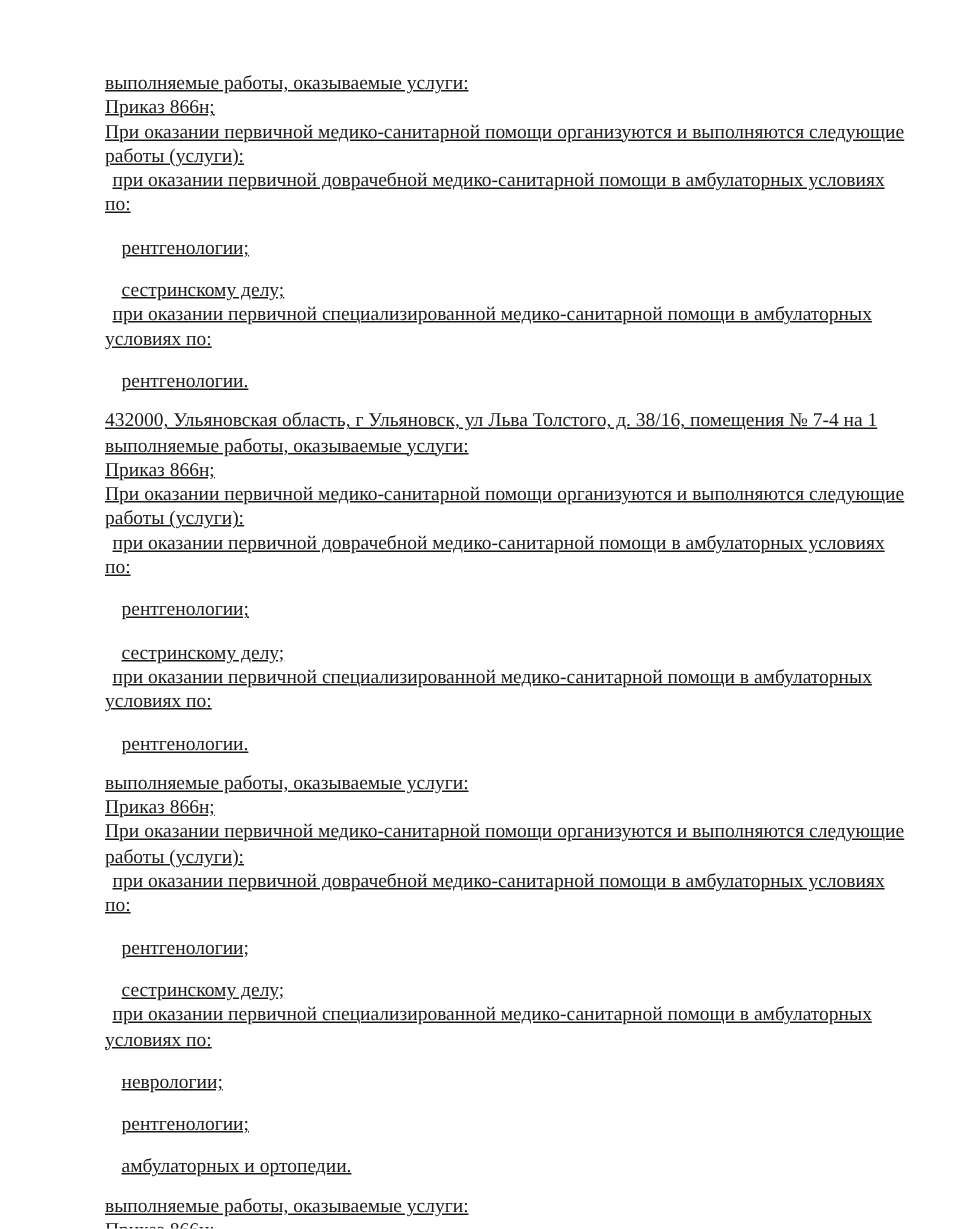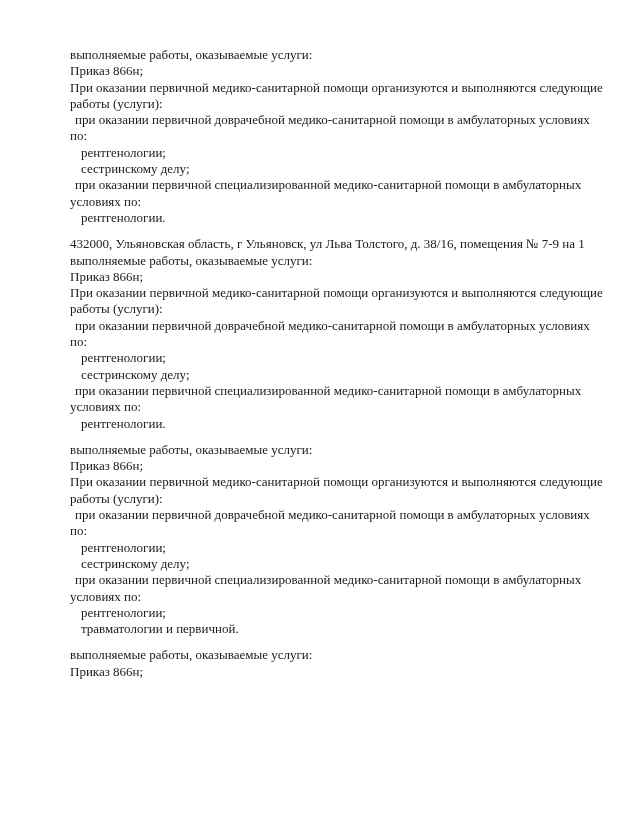--- a/index.html
+++ b/index.html
@@ -22,42 +22,42 @@
     font-family: "Liberation Serif", "DejaVu Serif", serif;
   }
   .line {
     font-size: 13px;
     line-height: 16.3px;
     white-space: pre;
     letter-spacing: 0;
   }
   .ind0 { padding-left: 0; }
   .ind1 { padding-left: 5px; }
-  .ind2 { padding-left: 11px; }
+  .ind2 { padding-left: 11px; margin-top: 12px; }
   .section + .section { margin-top: 10px; }
 </style>
 </head>
 <body>
 
-<div class="page" style="background: rgb(255, 255, 255); color: rgb(26, 26, 26);">
+<div class="page" style="background: rgb(255, 255, 255); color: rgb(26, 26, 26); text-decoration: underline;">
     <div class="section">
       <div class="line ind0">выполняемые работы, оказываемые услуги:</div>
       <div class="line ind0">Приказ 866н;</div>
       <div class="line ind0">При оказании первичной медико-санитарной помощи организуются и выполняются следующие</div>
       <div class="line ind0">работы (услуги):</div>
       <div class="line ind1">при оказании первичной доврачебной медико-санитарной помощи в амбулаторных условиях</div>
       <div class="line ind0">по:</div>
       <div class="line ind2">рентгенологии;</div>
       <div class="line ind2">сестринскому делу;</div>
       <div class="line ind1">при оказании первичной специализированной медико-санитарной помощи в амбулаторных</div>
       <div class="line ind0">условиях по:</div>
       <div class="line ind2">рентгенологии.</div>
     </div>
     <div class="section">
-      <div class="line ind0">432000, Ульяновская область, г Ульяновск, ул Льва Толстого, д. 38/16, помещения № 7-9 на 1</div>
+      <div class="line ind0">432000, Ульяновская область, г Ульяновск, ул Льва Толстого, д. 38/16, помещения № 7-4 на 1</div>
       <div class="line ind0">выполняемые работы, оказываемые услуги:</div>
       <div class="line ind0">Приказ 866н;</div>
       <div class="line ind0">При оказании первичной медико-санитарной помощи организуются и выполняются следующие</div>
       <div class="line ind0">работы (услуги):</div>
       <div class="line ind1">при оказании первичной доврачебной медико-санитарной помощи в амбулаторных условиях</div>
       <div class="line ind0">по:</div>
       <div class="line ind2">рентгенологии;</div>
       <div class="line ind2">сестринскому делу;</div>
       <div class="line ind1">при оказании первичной специализированной медико-санитарной помощи в амбулаторных</div>
       <div class="line ind0">условиях по:</div>
@@ -67,20 +67,21 @@
       <div class="line ind0">выполняемые работы, оказываемые услуги:</div>
       <div class="line ind0">Приказ 866н;</div>
       <div class="line ind0">При оказании первичной медико-санитарной помощи организуются и выполняются следующие</div>
       <div class="line ind0">работы (услуги):</div>
       <div class="line ind1">при оказании первичной доврачебной медико-санитарной помощи в амбулаторных условиях</div>
       <div class="line ind0">по:</div>
       <div class="line ind2">рентгенологии;</div>
       <div class="line ind2">сестринскому делу;</div>
       <div class="line ind1">при оказании первичной специализированной медико-санитарной помощи в амбулаторных</div>
       <div class="line ind0">условиях по:</div>
+      <div class="line ind2">неврологии;</div>
       <div class="line ind2">рентгенологии;</div>
-      <div class="line ind2">травматологии и первичной.</div>
+      <div class="line ind2">амбулаторных и ортопедии.</div>
     </div>
     <div class="section">
       <div class="line ind0">выполняемые работы, оказываемые услуги:</div>
       <div class="line ind0">Приказ 866н;</div>
     </div>
   </div>
 
 </body></html>

